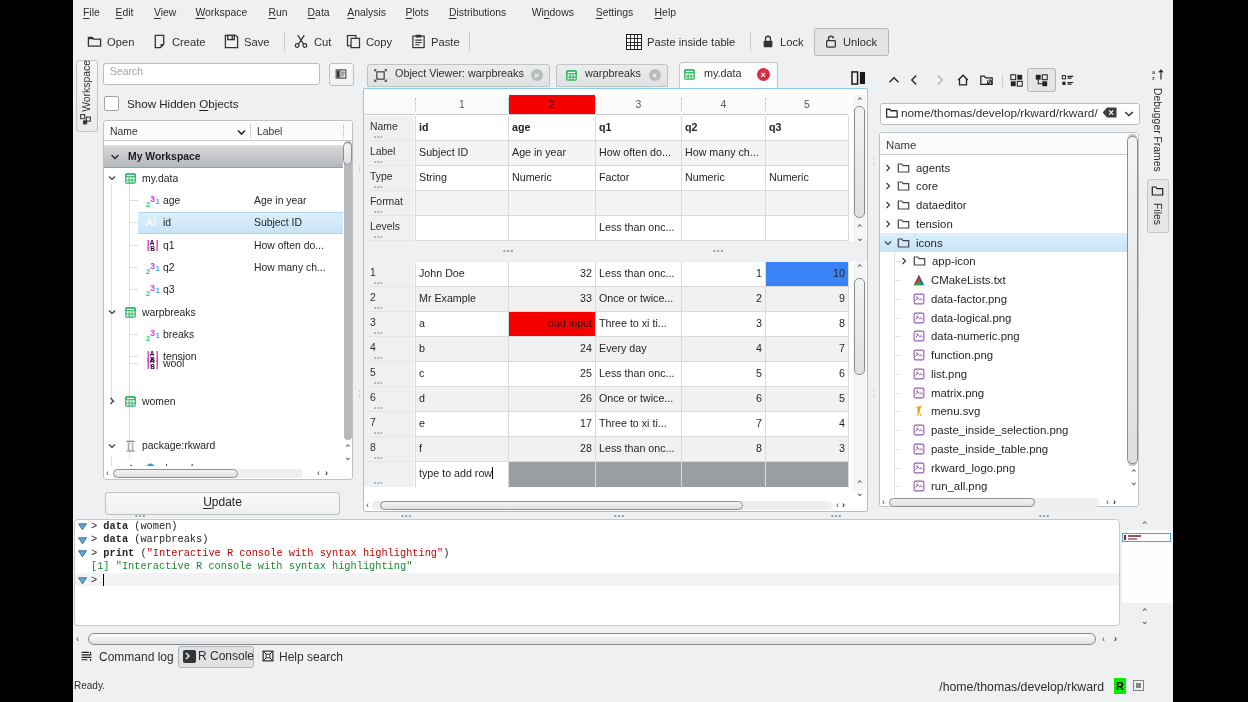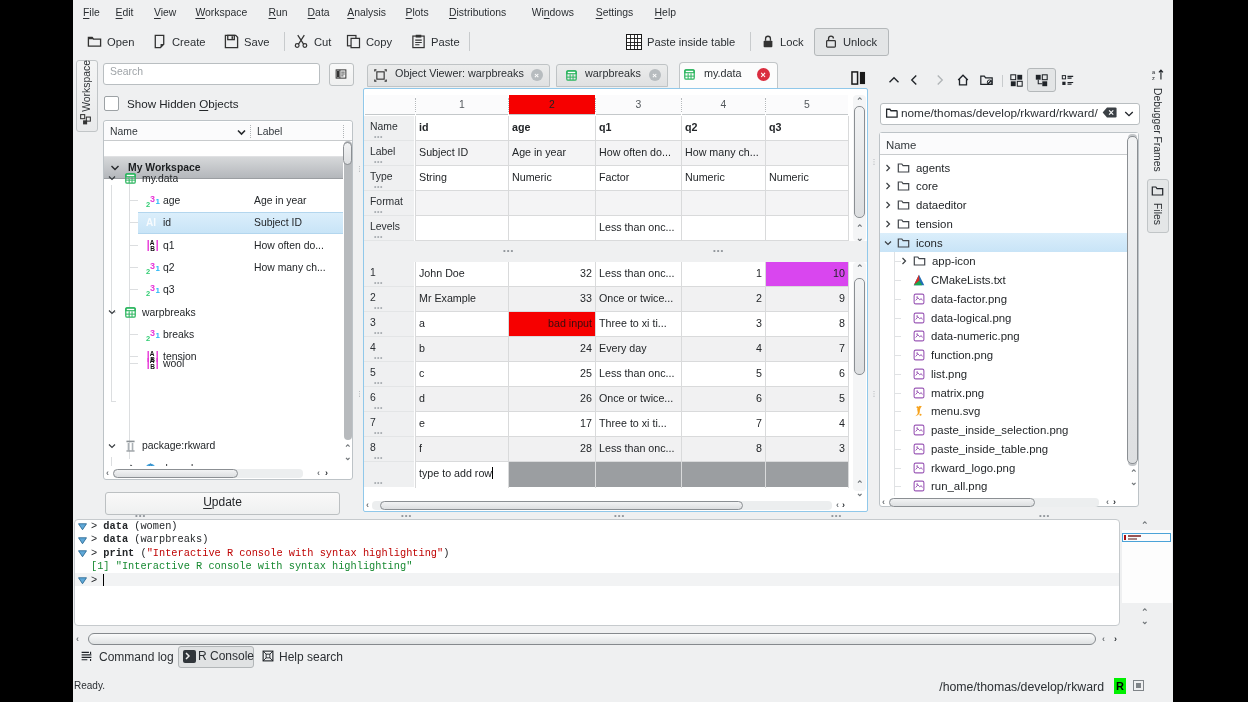--- a/index.html
+++ b/index.html
@@ -167,21 +167,21 @@
     <div class="abs hdr" style="left:31px;top:122px;width:248px;height:19px;border-bottom:1px solid #c8cbcd;box-sizing:border-box;"></div>
     <div class="abs" style="left:37px;top:126px;color:#33383c;">Name</div>
     <svg class="abs" style="left:163px;top:128px;" width="11" height="9" viewBox="0 0 11 9">
         <path d="M2 2.5L5.5 6 9 2.5" stroke="#26292c" stroke-width="1.6" fill="none"></path>
       </svg>
     <div class="abs" style="left:177px;top:125px;width:1px;height:13px;border-left:1px dotted #b0b4b7;"></div>
     <div class="abs" style="left:184px;top:126px;color:#33383c;">Label</div>
     <div class="abs" style="left:270px;top:125px;width:1px;height:13px;border-left:1px dotted #b0b4b7;"></div>
 
     <div class="abs" style="left:31px;top:141px;width:239px;height:325px;overflow:hidden;background:#fff;" id="tree">
-      <div class="trow cat" style="top:15px;height:21px;">
+      <div class="trow cat" style="top:4px;height:21px;">
           <svg width="12" height="12" viewBox="0 0 12 12" style="flex:0 0 12px;margin-left:5px;">
             <path d="M2.5 4L6 7.5 9.5 4" stroke="#26292c" stroke-width="1.4" fill="none"></path>
           </svg>
           <b style="margin-left:7px;color:#1b1e20;">My Workspace</b>
         </div>
 
       <div class="abs" style="left:25px;top:37px;width:1px;height:148px;background:#dcdee0;"></div>
       <div class="abs" style="left:7px;top:44px;width:1px;height:216px;background:#dcdee0;"></div>
       <div class="abs" style="left:7px;top:171px;width:5px;height:1px;background:#dcdee0;"></div>
       <div class="abs" style="left:7px;top:260px;width:5px;height:1px;background:#dcdee0;"></div>
@@ -292,20 +292,34 @@
       <div class="trow" style="top:211px;">
           <i class="abs" style="left:25px;width:9px;height:1px;background:#dcdee0;"></i>
           <span style="width:42px;"></span>
           <svg width="14" height="13" viewBox="0 0 14 13" style="flex:0 0 14px;">
             <rect x="1.5" y="1" width="1.4" height="11" fill="#e736d8"></rect>
             <rect x="10.5" y="1" width="1.4" height="11" fill="#e736d8"></rect>
             <text x="3.8" y="6" font-size="6.5" font-weight="bold" fill="#111" font-family="Liberation Sans">A</text>
             <text x="4.2" y="12" font-size="6.5" font-weight="bold" fill="#111" font-family="Liberation Sans">B</text>
           </svg>
           <span class="lbl" style="margin-left:3px;">wool</span>
+        </div>
+      <div class="trow" style="top:249.3px;">
+          <span style="width:3px;"></span>
+          <svg width="10" height="10" viewBox="0 0 10 10" style="flex:0 0 10px;">
+            <path d="M3.5 2L6.5 5l-3 3" stroke="#3a3e42" stroke-width="1.2" fill="none"></path>
+          </svg>
+          <span style="width:7px;"></span>
+          <svg width="13" height="13" viewBox="0 0 16 16">
+            <path d="M1.5 3.5a2 2 0 0 1 2-2h9a2 2 0 0 1 2 2v3h-13z" fill="#2bb55e"></path>
+            <rect x="3.2" y="3.2" width="9.6" height="1.9" fill="#fff"></rect>
+            <rect x="2.2" y="2.2" width="11.6" height="11.6" rx="1.6" fill="none" stroke="#2bb55e" stroke-width="1.5"></rect>
+            <path d="M6.3 6.5v7M9.9 6.5v7M2 10h12" stroke="#2bb55e" stroke-width="1.2"></path>
+          </svg>
+          <span class="lbl" style="margin-left:5px;">women</span>
         </div>
       <div class="trow" style="top:293.9px;">
           <span style="width:3px;"></span>
           <svg width="10" height="10" viewBox="0 0 10 10" style="flex:0 0 10px;">
             <path d="M2 3.5L5 6.5l3-3" stroke="#3a3e42" stroke-width="1.2" fill="none"></path>
           </svg>
           <span style="width:7px;"></span>
           <svg width="13" height="13" viewBox="0 0 16 16">
             <path d="M3 2h10v2h-10z" fill="#8a9095"></path>
             <path d="M4.5 5h2v9h-2zM9.5 5h2v9h-2z" fill="#aab0b5"></path>
@@ -449,21 +463,21 @@
     <div class="abs" style="left:291px;top:241px;width:503px;height:21px;background:#eff0f1;"></div>
     <div class="abs" style="left:430px;top:246px;color:#90959a;font-size:8px;letter-spacing:1px;">•••</div>
     <div class="abs" style="left:640px;top:246px;color:#90959a;font-size:8px;letter-spacing:1px;">•••</div>
     <div class="abs" style="left:291px;top:262px;width:50px;height:24px;background:#eff0f1;color:#2b2f33;padding-left:6px;line-height:22px;box-sizing:border-box;">1</div>
     <div class="abs" style="left:301px;top:279px;color:#a7acb0;font-size:7px;letter-spacing:0.5px;">•••</div>
     <div class="gridh" style="left:291px;top:286px;width:50px;background:#e3e5e6;"></div>
     <div class="cell " style="left:343px;top:262px;width:92px;background:#fff;">John Doe</div>
     <div class="cell num" style="left:436px;top:262px;width:86px;background:#fff;">32</div>
     <div class="cell " style="left:523px;top:262px;width:85px;background:#fff;">Less than onc...</div>
     <div class="cell num" style="left:609px;top:262px;width:83px;background:#fff;">1</div>
-    <div class="cell num" style="left:693px;top:262px;width:82px;background:#d946ef;">10</div>
+    <div class="cell num" style="left:693px;top:262px;width:82px;background:#3b82f6;">10</div>
     <div class="gridh" style="left:342px;top:286px;width:433px;"></div>
     <div class="abs" style="left:291px;top:287px;width:50px;height:24px;background:#eff0f1;color:#2b2f33;padding-left:6px;line-height:22px;box-sizing:border-box;">2</div>
     <div class="abs" style="left:301px;top:304px;color:#a7acb0;font-size:7px;letter-spacing:0.5px;">•••</div>
     <div class="gridh" style="left:291px;top:311px;width:50px;background:#e3e5e6;"></div>
     <div class="cell " style="left:343px;top:287px;width:92px;background:#f1f1f2;">Mr Example</div>
     <div class="cell num" style="left:436px;top:287px;width:86px;background:#f1f1f2;">33</div>
     <div class="cell " style="left:523px;top:287px;width:85px;background:#f1f1f2;">Once or twice...</div>
     <div class="cell num" style="left:609px;top:287px;width:83px;background:#f1f1f2;">2</div>
     <div class="cell num" style="left:693px;top:287px;width:82px;background:#f1f1f2;">9</div>
     <div class="gridh" style="left:342px;top:311px;width:433px;"></div>

